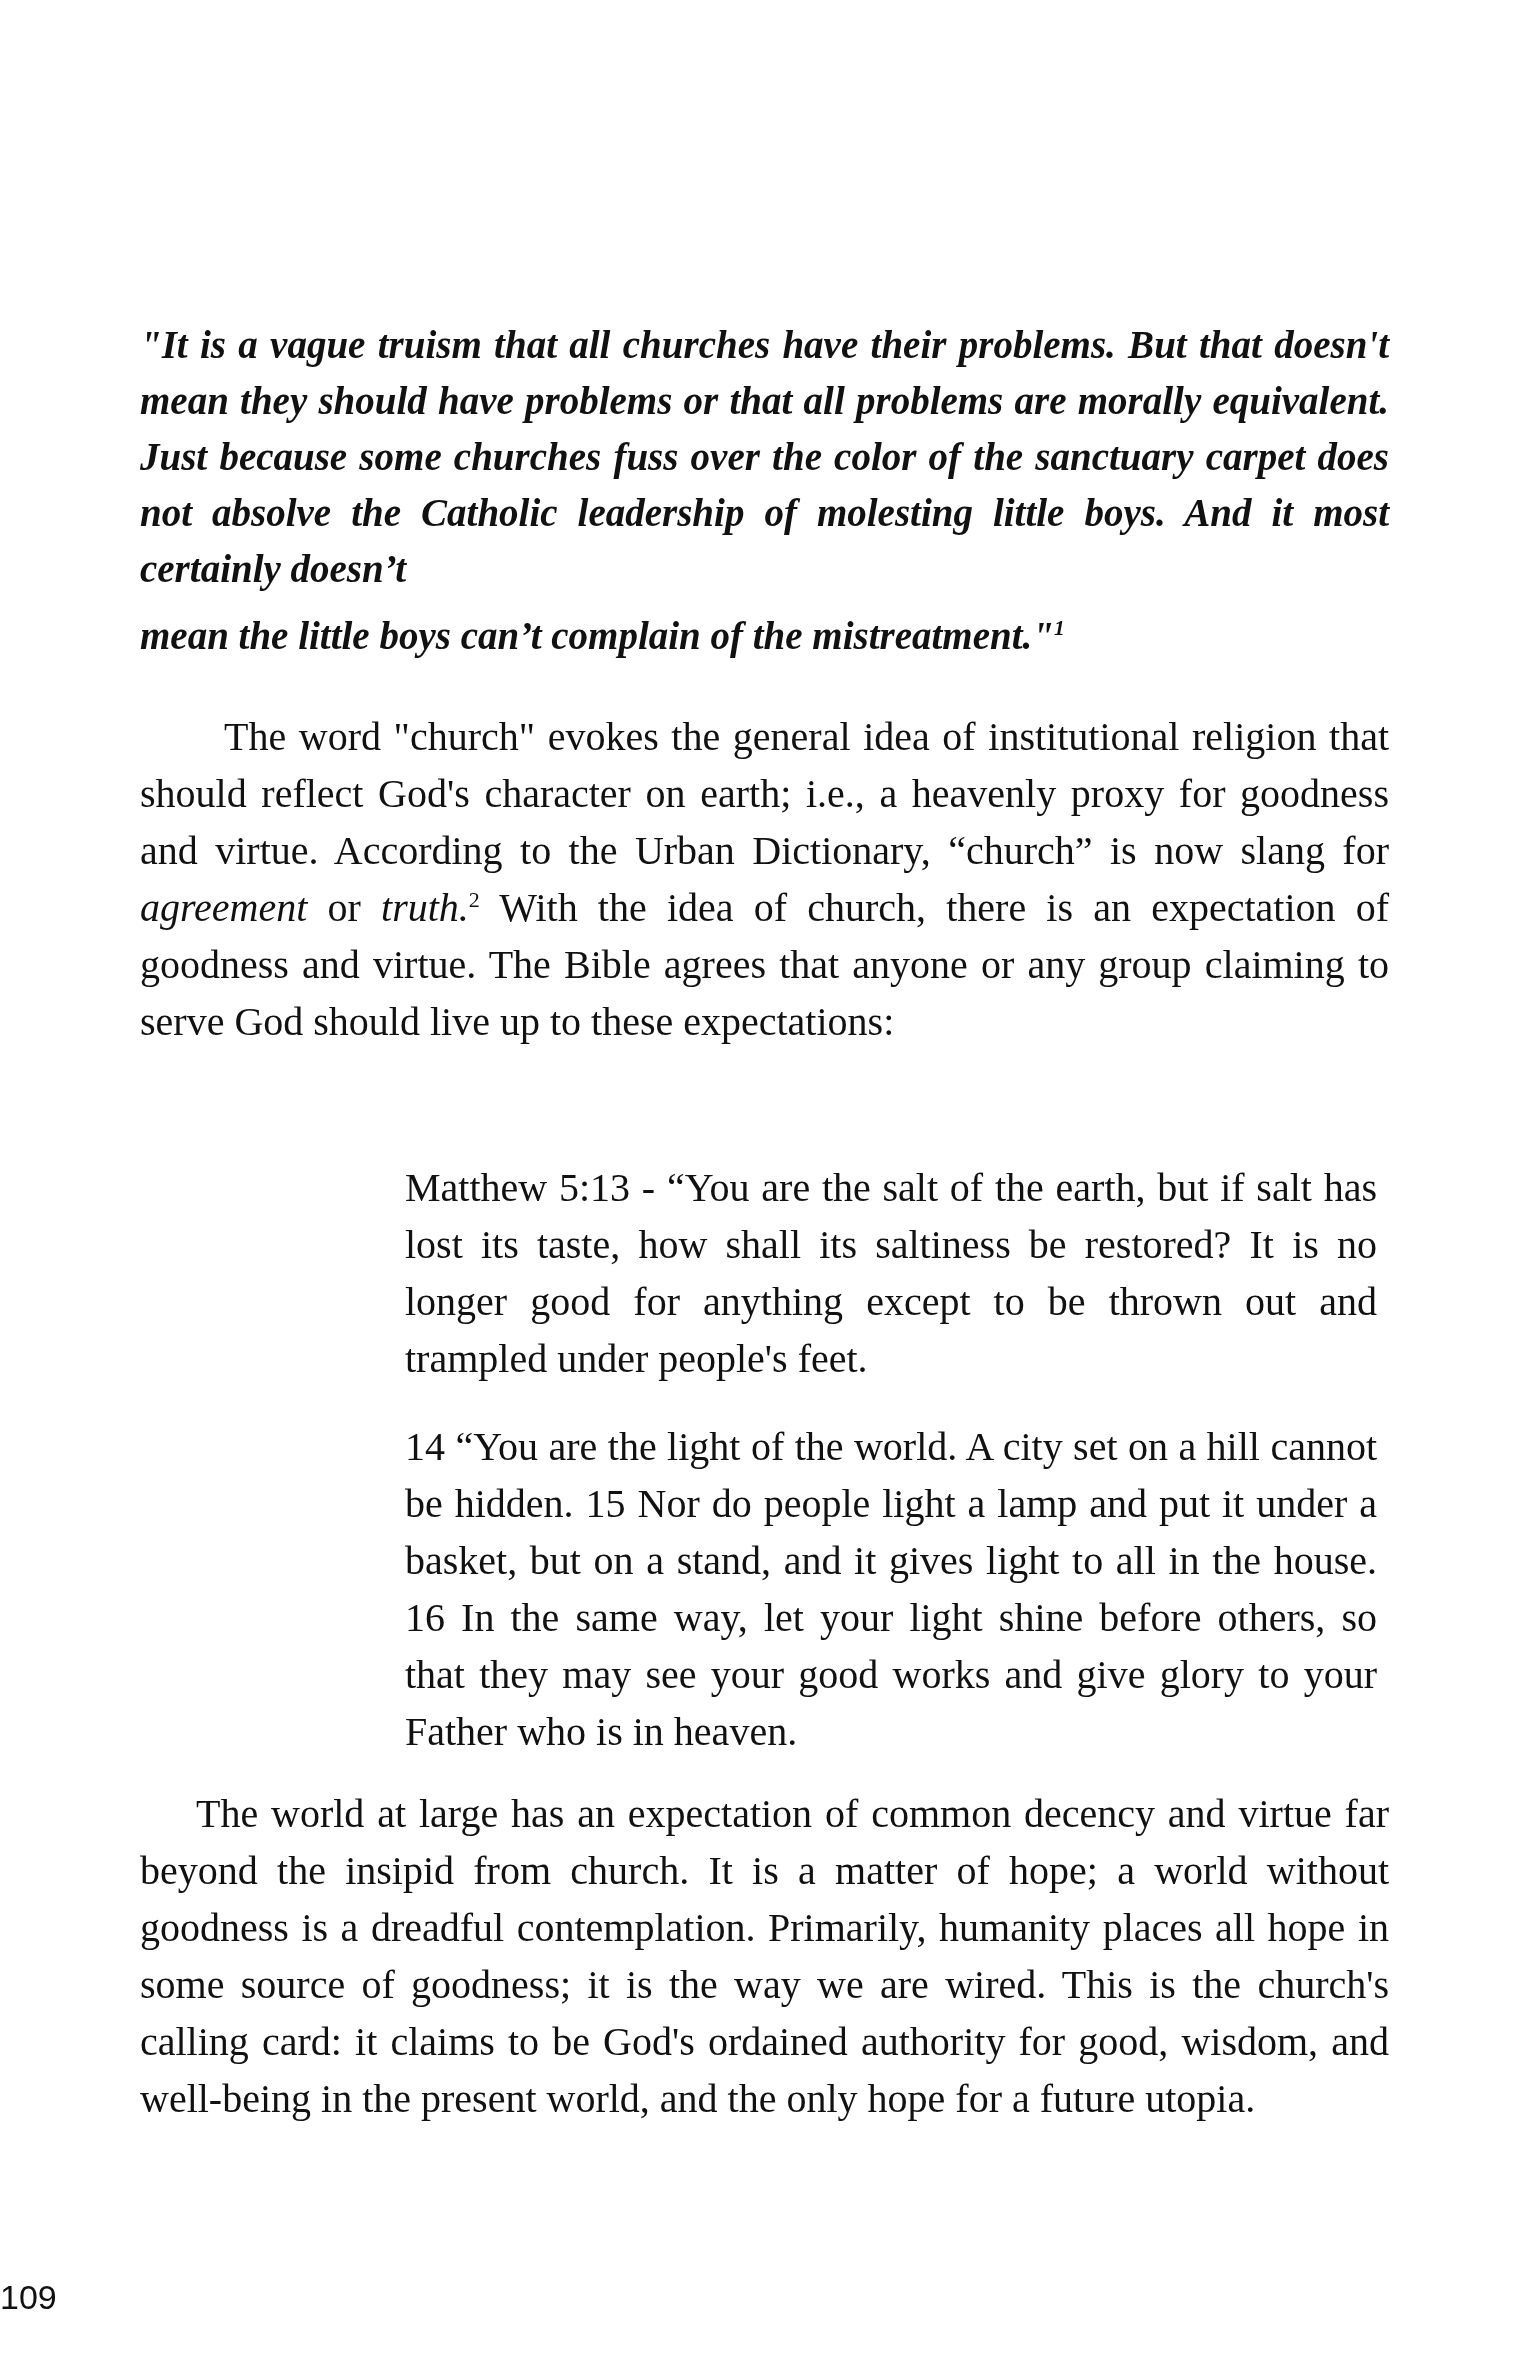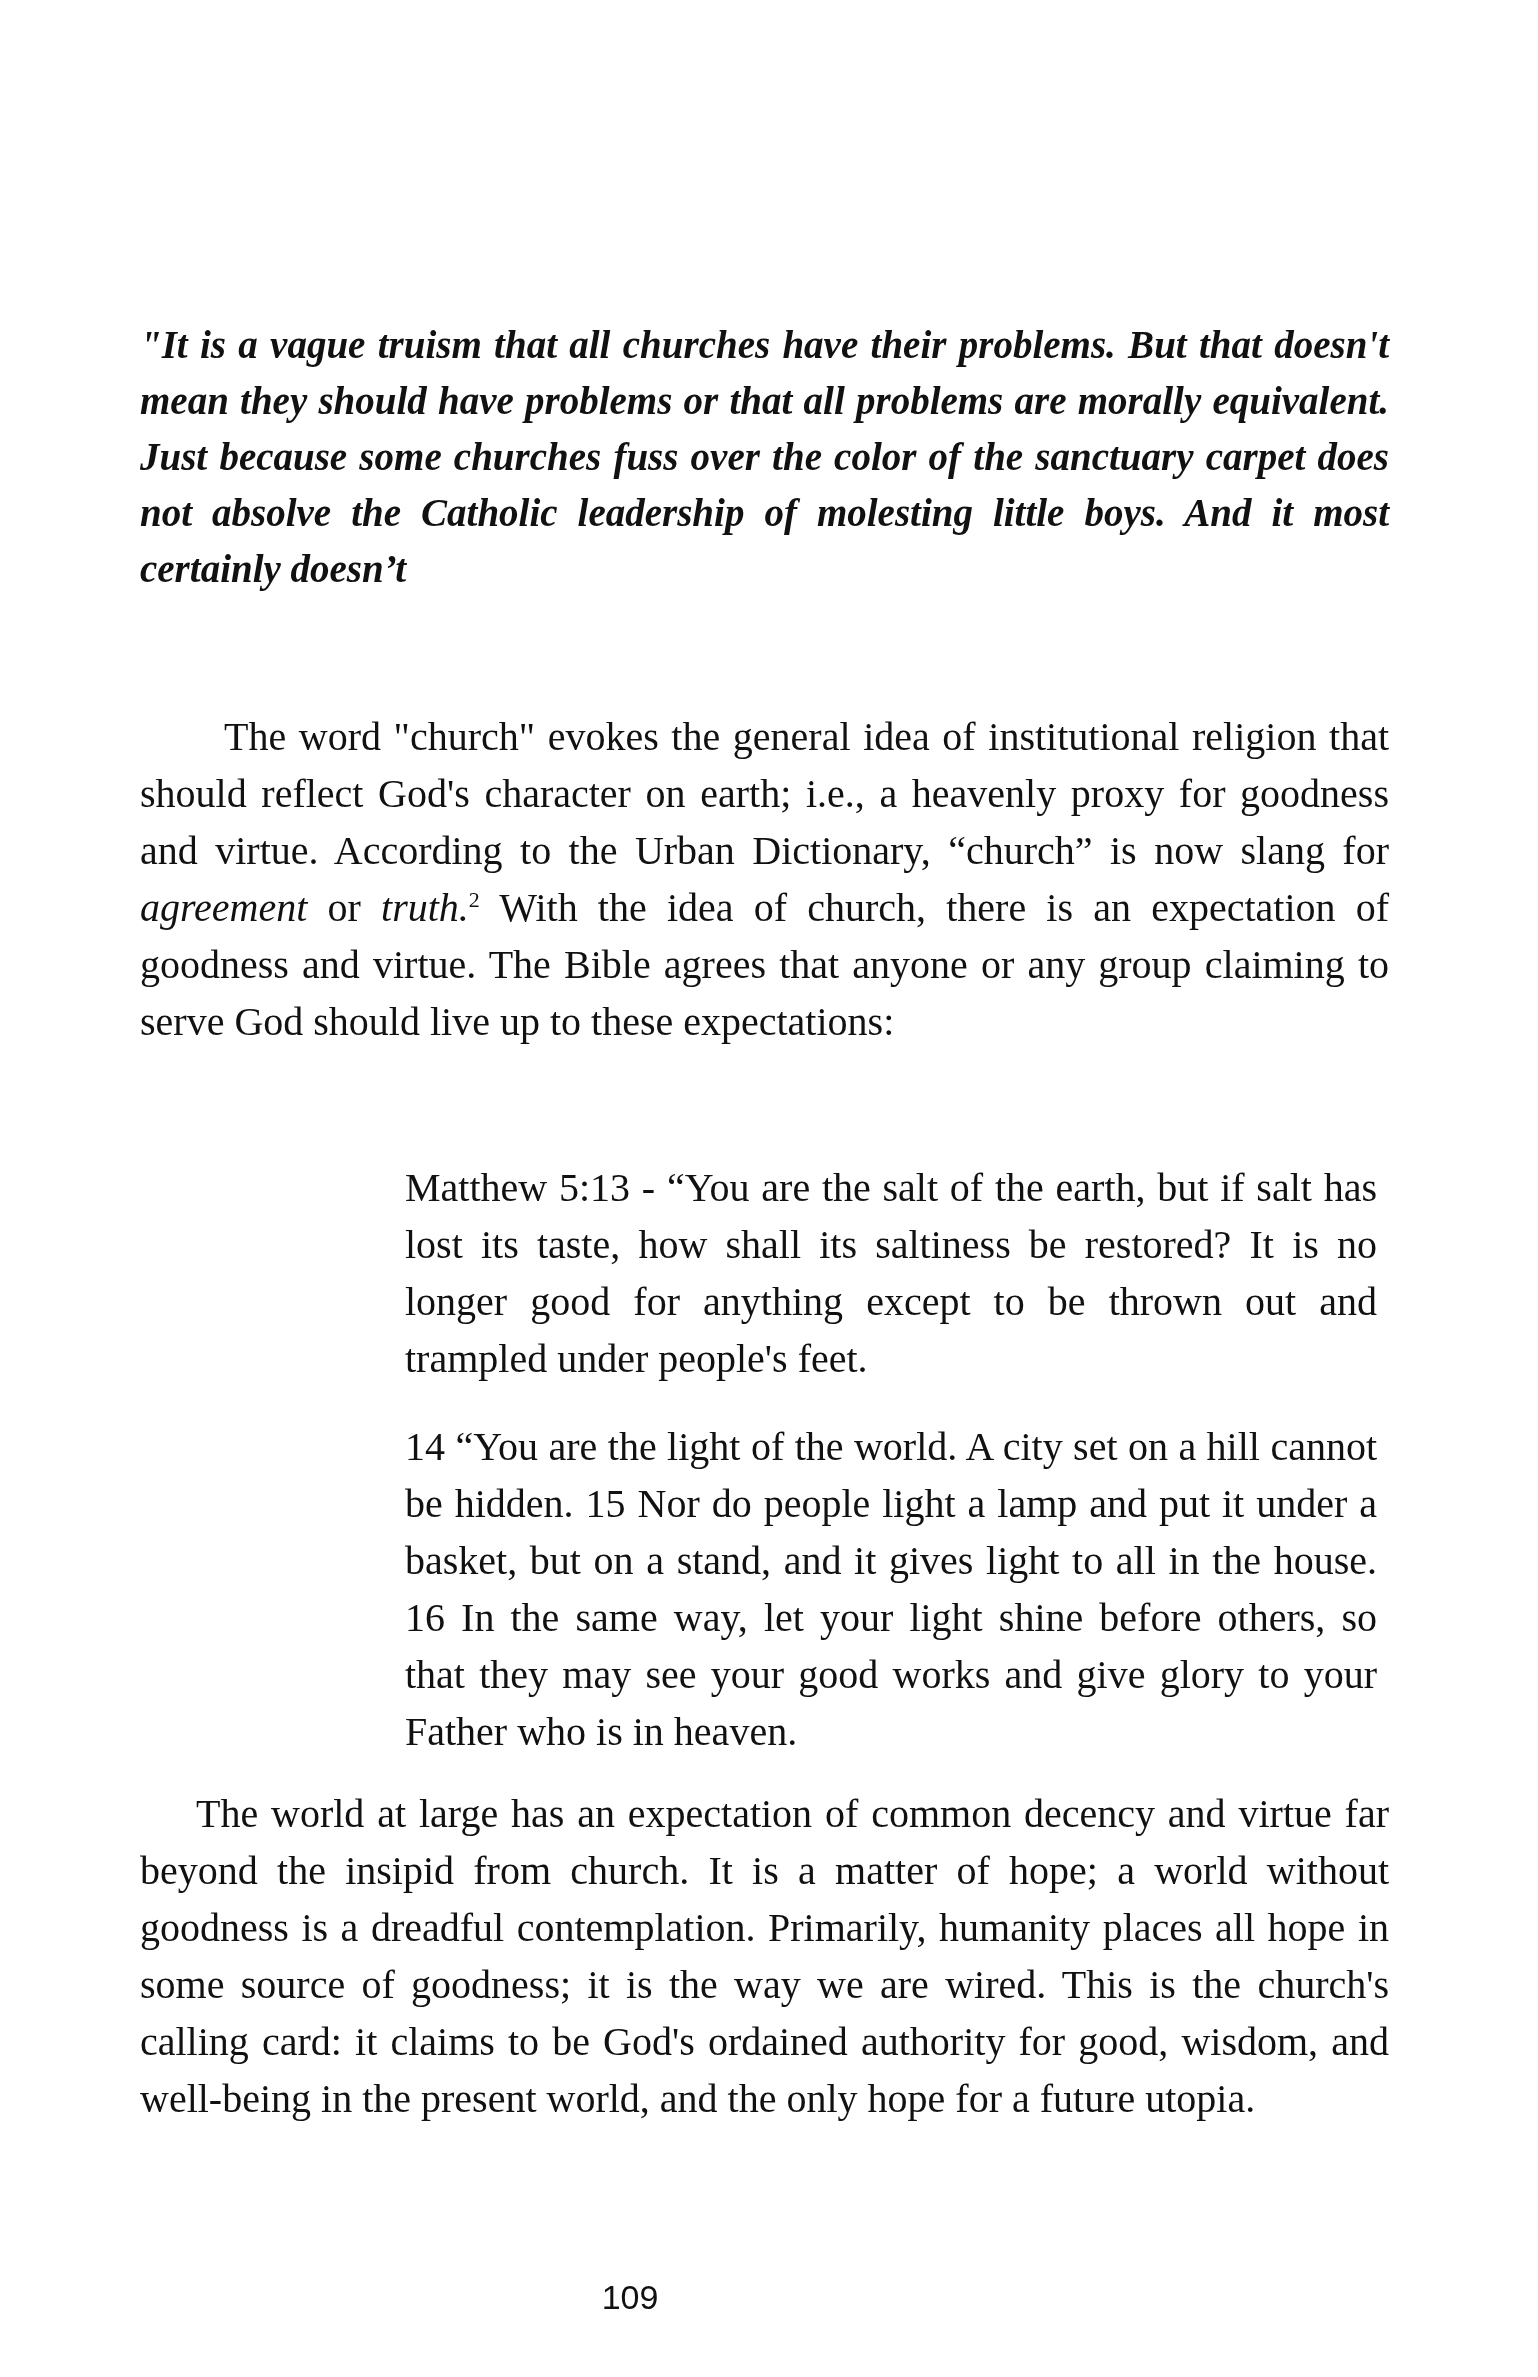--- a/index.html
+++ b/index.html
@@ -74,34 +74,35 @@
       text-align: justify;
     }
     .quote-1 { top: 1151px; }
     .quote-2 { top: 1410px; }
     .para-2 { top: 1785px; text-indent: 56px; }
     .page-number {
       position: absolute;
       left: 0;
       width: 1260px;
       top: 2277px;
-      text-align: center;
+      text-align: left;
       font-family: "Liberation Sans", "DejaVu Sans", sans-serif;
       font-size: 34px;
       line-height: 41px;
     }
   </style>
 </head>
 <body>
 
 <div class="page">
 
 
   <p class="epigraph">
     <span>"It is a vague truism that all churches have their problems. But that doesn't mean they should have problems or that all problems are morally equivalent. Just because some churches fuss over the color of the sanctuary carpet does not absolve the Catholic leadership of molesting little boys. And it most certainly doesn’t</span>
+    <span class="last-line"><span>mean the little boys can’t complain of the mistreatment."</span><sup>1</sup></span>
   </p>
 
   <p class="body-para para-1"><span>The word "church" evokes the general idea of institutional religion that should reflect God's character on earth; i.e., a heavenly proxy for goodness and virtue. According to the Urban Dictionary, “church” is now slang for </span><em>agreement</em><span> or </span><em>truth.</em><sup>2</sup><span> With the idea of church, there is an expectation of goodness and virtue. The Bible agrees that anyone or any group claiming to serve God should live up to these expectations:</span></p>
 
   <p class="quote-block quote-1">Matthew 5:13 - “You are the salt of the earth, but if salt has lost its taste, how shall its saltiness be restored? It is no longer good for anything except to be thrown out and trampled under people's feet.</p>
 
   <p class="quote-block quote-2">14 “You are the light of the world. A city set on a hill cannot be hidden. 15 Nor do people light a lamp and put it under a basket, but on a stand, and it gives light to all in the house. 16 In the same way, let your light shine before others, so that they may see your good works and give glory to your Father who is in heaven.</p>
 
   <p class="body-para para-2">The world at large has an expectation of common decency and virtue far beyond the insipid from church. It is a matter of hope; a world without goodness is a dreadful contemplation. Primarily, humanity places all hope in some source of goodness; it is the way we are wired. This is the church's calling card: it claims to be God's ordained authority for good, wisdom, and well-being in the present world, and the only hope for a future utopia.</p>
 

